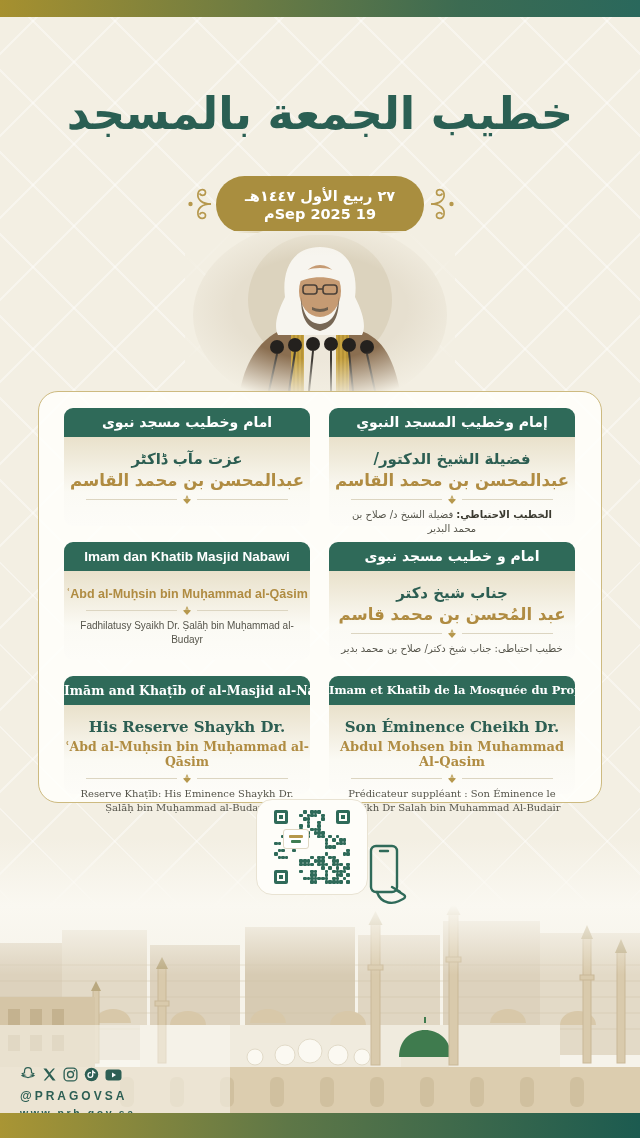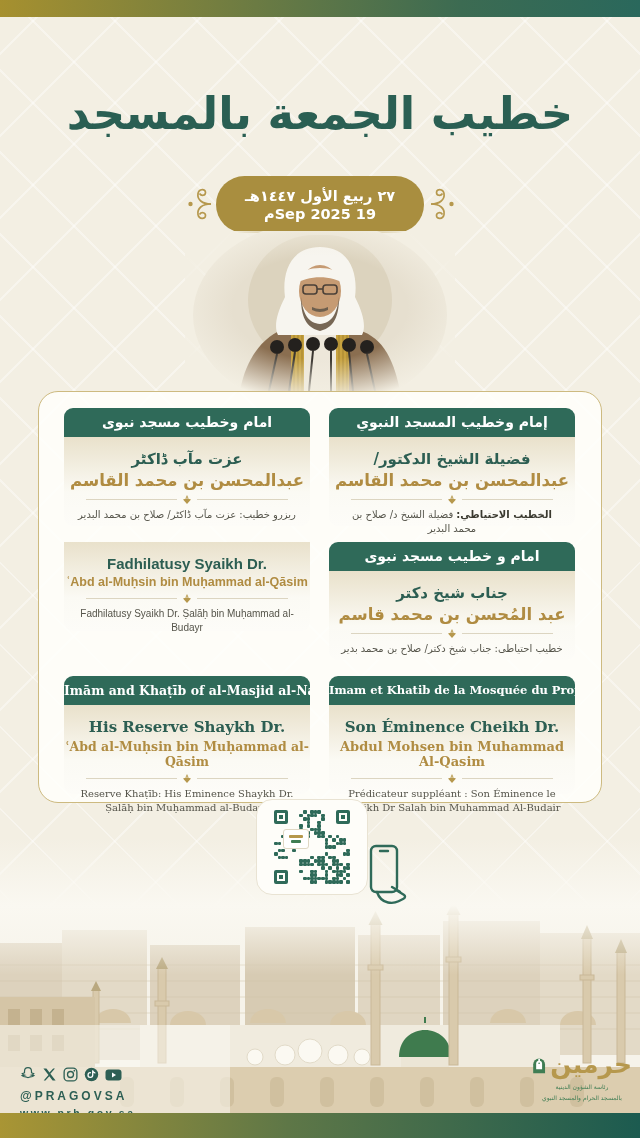--- a/index.html
+++ b/index.html
@@ -173,21 +173,20 @@
         <div class="card-body">
           <div class="honorific">عزت مآب ڈاکٹر</div>
           <div class="name">عبدالمحسن بن محمد القاسم</div>
           <div class="divider">
               <span class="dline"></span>
               <svg width="12" height="9" viewBox="0 0 12 9">
                 <path d="M6 0 L7.6 3.4 L6 2.6 L4.4 3.4 Z M2 4.6 L6 3.2 L10 4.6 L6 9 Z" fill="#B6984D"></path>
               </svg>
               <span class="dline"></span>
             </div>
-          <div class="reserve"><span class="rlabel">ریزرو خطیب:</span><span>عزت مآب ڈاکٹر/ صلاح بن محمد البدیر</span></div>
         </div>
       </div>
 
       <div class="card card-arabic rtl">
         <div class="card-hdr">إمام وخطيب المسجد النبوي</div>
 
         <div class="card-body">
           <div class="honorific">فضيلة الشيخ الدكتور/</div>
           <div class="name">عبدالمحسن بن محمد القاسم</div>
           <div class="divider">
@@ -195,23 +194,23 @@
               <svg width="12" height="9" viewBox="0 0 12 9">
                 <path d="M6 0 L7.6 3.4 L6 2.6 L4.4 3.4 Z M2 4.6 L6 3.2 L10 4.6 L6 9 Z" fill="#B6984D"></path>
               </svg>
               <span class="dline"></span>
             </div>
           <div class="reserve"><span class="rlabel">الخطيب الاحتياطي:</span><span>فضيلة الشيخ د/ صلاح بن محمد البدير</span></div>
         </div>
       </div>
 
       <div class="card card-malay ltr">
+        <div class="card-hdr">Imam dan Khatib Masjid Nabawi</div>
         <div class="lang-tag">Melayu</div>
         <div class="card-body">
-          <div class="honorific">Fadhilatusy Syaikh Dr.</div>
           <div class="name">ʿAbd al-Muḥsin bin Muḥammad al-Qāsim</div>
           <div class="divider">
               <span class="dline"></span>
               <svg width="12" height="9" viewBox="0 0 12 9">
                 <path d="M6 0 L7.6 3.4 L6 2.6 L4.4 3.4 Z M2 4.6 L6 3.2 L10 4.6 L6 9 Z" fill="#B6984D"></path>
               </svg>
               <span class="dline"></span>
             </div>
           <div class="reserve"><span>Fadhilatusy Syaikh Dr. Ṣalāḥ bin Muḥammad al-Budayr</span></div>
         </div>
@@ -525,29 +524,16 @@
         </svg>
       <svg width="17" height="15" viewBox="0 0 17 15">
           <rect x="0.5" y="2.5" width="16" height="11" rx="3" fill="#2D5F54"></rect>
           <path d="M7 5.5 L11 8 L7 10.5 Z" fill="#FFFFFF"></path>
         </svg>
     </div>
     <div class="handle">@PRAGOVSA</div>
     <div class="website">www.prh.gov.sa</div>
   </div>
 
-  <div class="org-logo">
-    <div class="logo-row">
-      <span class="logo-wordmark">حرمين</span>
-      <svg width="24" height="30" viewBox="0 0 24 30">
-          <path d="M2 29 V14 a10 10 0 0 1 20 0 V29 Z" fill="#3F7D53"></path>
-          <path d="M12 8 a5 5 0 0 1 5 5 v9 H7 v-9 a5 5 0 0 1 5 -5 Z" fill="#FFFFFF"></path>
-          <rect x="10.6" y="4.5" width="2.8" height="4" fill="#FFFFFF"></rect>
-          <circle cx="12" cy="12" r="1.4" fill="#3F7D53"></circle>
-        </svg>
-    </div>
-    <div class="logo-sub">رئاسة الشؤون الدينية</div>
-    <div class="logo-sub">بالمسجد الحرام والمسجد النبوي</div>
-  </div>
 
   <div class="bar-bottom"></div>
 
 </div>
 
 </body></html>

